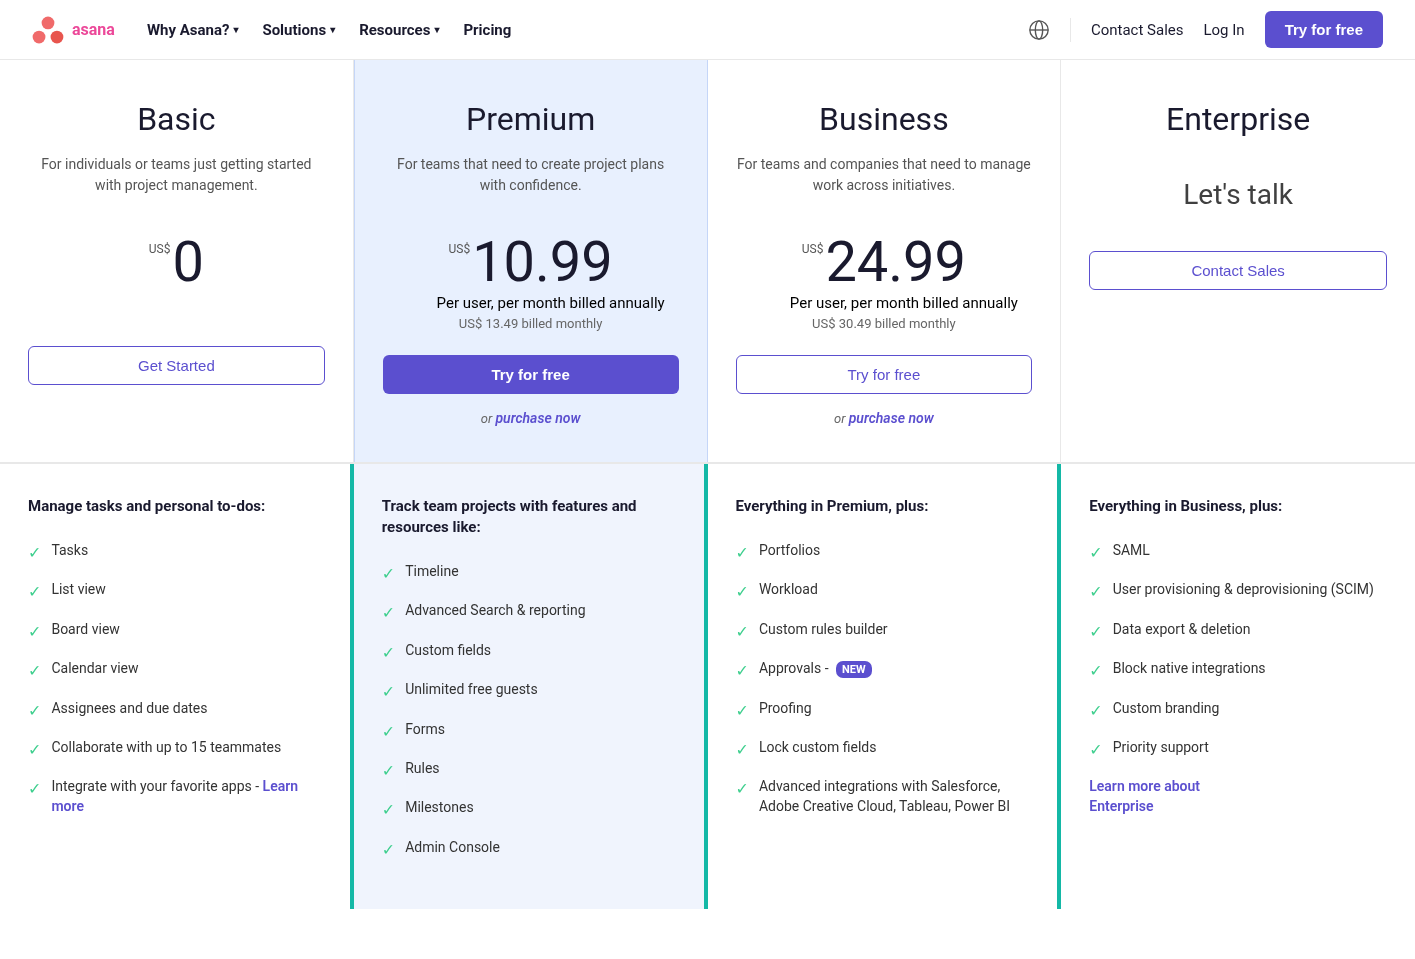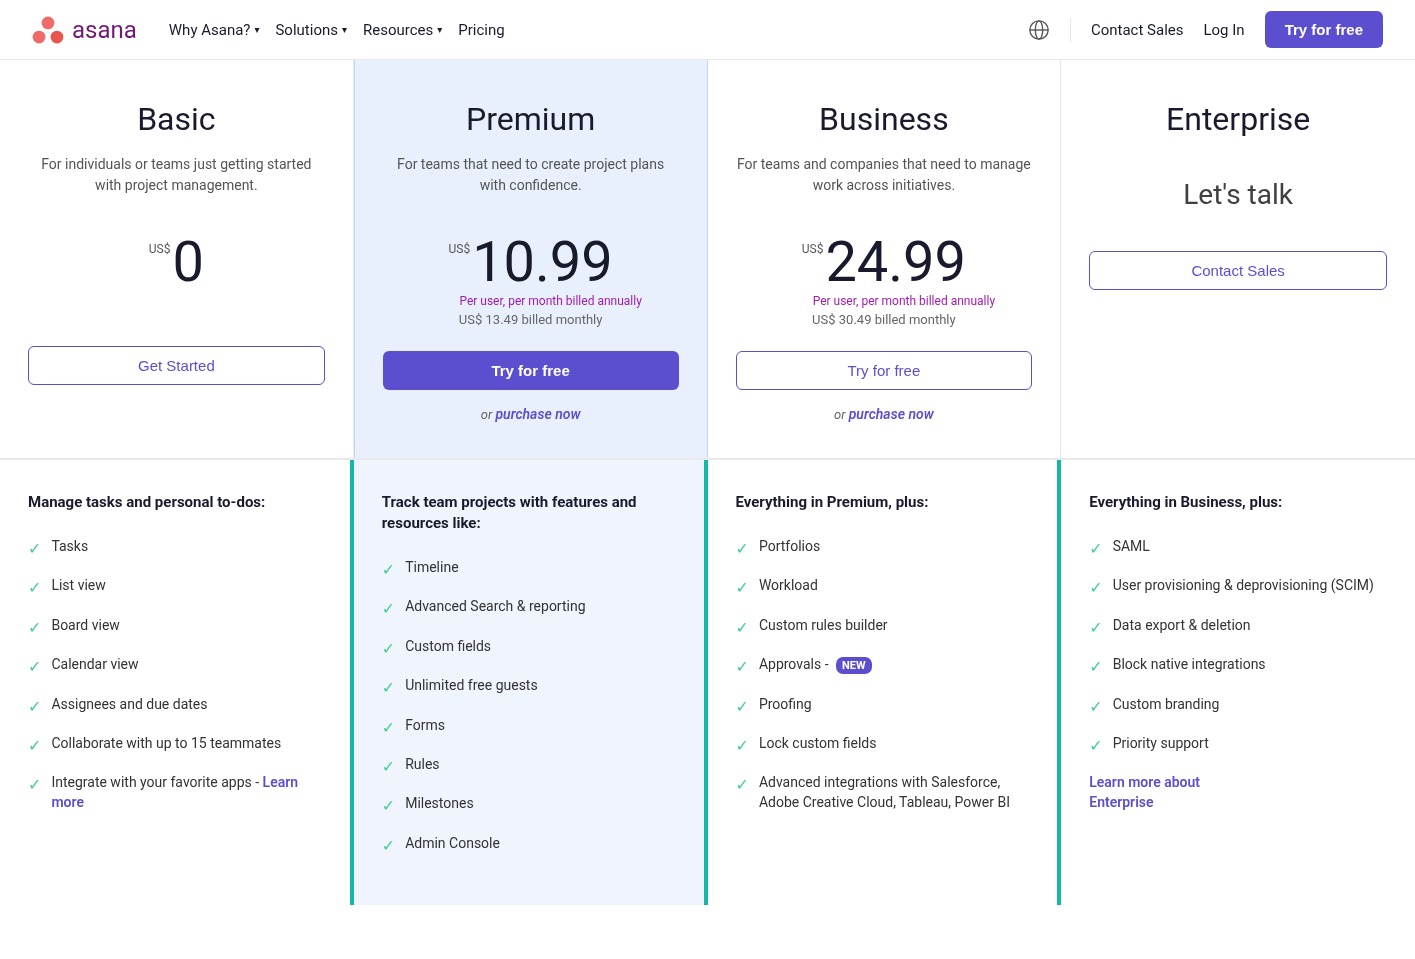--- a/index.html
+++ b/index.html
@@ -5,21 +5,21 @@
     * { margin: 0; padding: 0; box-sizing: border-box; }
     body { font-family: -apple-system, BlinkMacSystemFont, 'Segoe UI', Roboto, sans-serif; color: #1a1a2e; background: #fff; }
 
     
     nav {
       display: flex; align-items: center; padding: 0 32px; height: 60px;
       border-bottom: 1px solid #e8e8e8; position: sticky; top: 0; background: #fff; z-index: 100;
     }
     .nav-logo { display: flex; align-items: center; gap: 8px; margin-right: 32px; }
     .nav-logo-icon { width: 32px; height: 32px; }
-    .nav-links { display: flex; gap: 16px; align-items: center; flex: 1; }
+    .nav-links { display: flex; gap: 24px; align-items: center; flex: 1; font-weight: bold; }
     .nav-link { font-size: 15px; color: #1a1a2e; text-decoration: none; cursor: pointer; display: flex; align-items: center; gap: 4px; }
     .nav-right { display: flex; align-items: center; gap: 20px; }
     .nav-divider { width: 1px; height: 24px; background: #e8e8e8; }
     .nav-contact, .nav-login { font-size: 15px; color: #1a1a2e; cursor: pointer; text-decoration: none; }
     .nav-try-btn {
       background: #5b4fcf; color: #fff; border: none; padding: 10px 20px;
       border-radius: 6px; font-size: 15px; font-weight: 600; cursor: pointer;
     }
     .globe-icon { width: 22px; height: 22px; cursor: pointer; }
 
@@ -40,21 +40,21 @@
     .plan-col.premium { background: #e8f0fe; border-right: 1px solid #c5d6f8; border-left: 1px solid #c5d6f8; }
 
     .plan-name { font-size: 32px; font-weight: 400; margin-bottom: 16px; color: #1a1a2e; }
     .plan-desc { font-size: 14px; color: #555; line-height: 1.5; margin-bottom: 24px; min-height: 56px; }
 
     .plan-price-wrapper { display: flex; align-items: flex-start; justify-content: center; margin-bottom: 4px; }
     .price-currency { font-size: 12px; color: #555; margin-top: 8px; margin-right: 2px; }
     .price-amount { font-size: 56px; font-weight: 400; color: #1a1a2e; line-height: 1; }
     .price-talk { font-size: 28px; font-weight: 400; color: #404040; margin: 24px 0 40px; }
 
-    .price-billing { font-size: 12px; color: #a21caf; margin-bottom: 4px; margin-left: 40px; }
+    .price-billing { font-size: 15px; color: #000000; margin-bottom: 4px; margin-left: 40px; }
     .price-monthly { font-size: 13px; color: #666; margin-bottom: 24px; }
 
     .btn-outline {
       border: 1.5px solid #5b4fcf; color: #5b4fcf; background: transparent;
       padding: 10px 28px; border-radius: 6px; font-size: 15px; cursor: pointer;
       font-weight: 500; width: 100%; margin-bottom: 16px;
     }
     .btn-filled {
       border: none; color: #fff; background: #5b4fcf;
       padding: 11px 28px; border-radius: 6px; font-size: 15px; cursor: pointer;
@@ -91,21 +91,21 @@
 </head>
 <body>
 
 <nav>
   <div class="nav-logo">
     <svg class="nav-logo-icon" viewBox="0 0 100 100">
       <circle cx="50" cy="28" r="20" fill="#f06a6a"></circle>
       <circle cx="22" cy="72" r="20" fill="#f06a6a"></circle>
       <circle cx="78" cy="72" r="20" fill="#e8554e"></circle>
     </svg>
-    <span style="font-size:24px;font-weight:400;color:#701a75;">asana</span>
+    <span style="font-size:16px;font-weight:700;color:#ec4899;">asana</span>
   </div>
 
   <div class="nav-links">
     <a class="nav-link">
       <span>Why Asana?</span>
       <span class="chevron">▾</span>
     </a>
     <a class="nav-link">
       <span>Solutions</span>
       <span class="chevron">▾</span>

